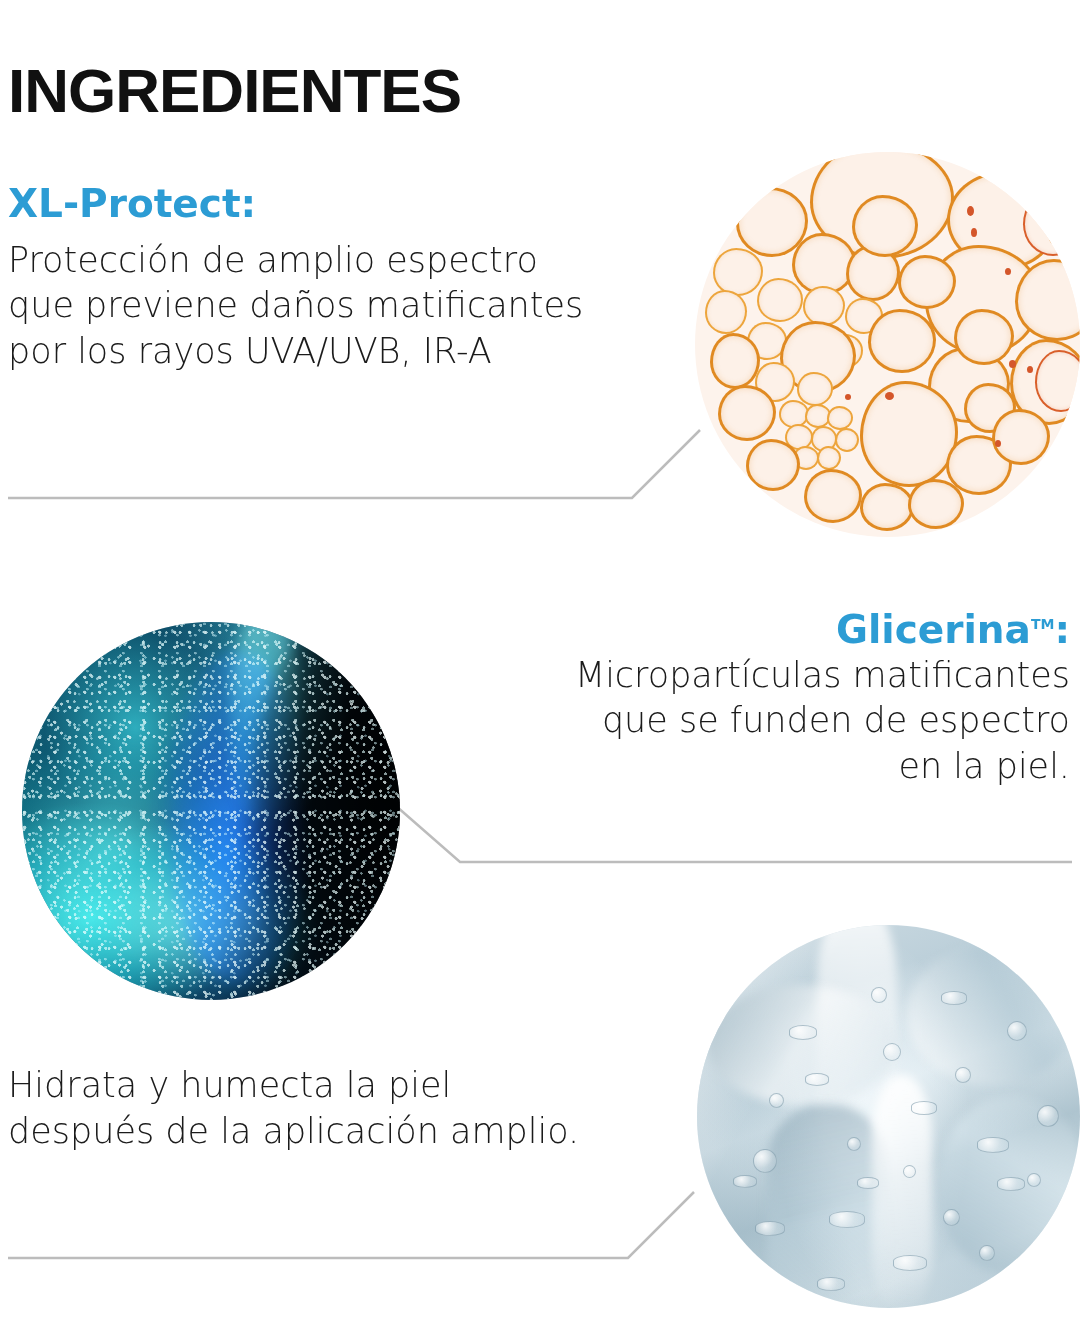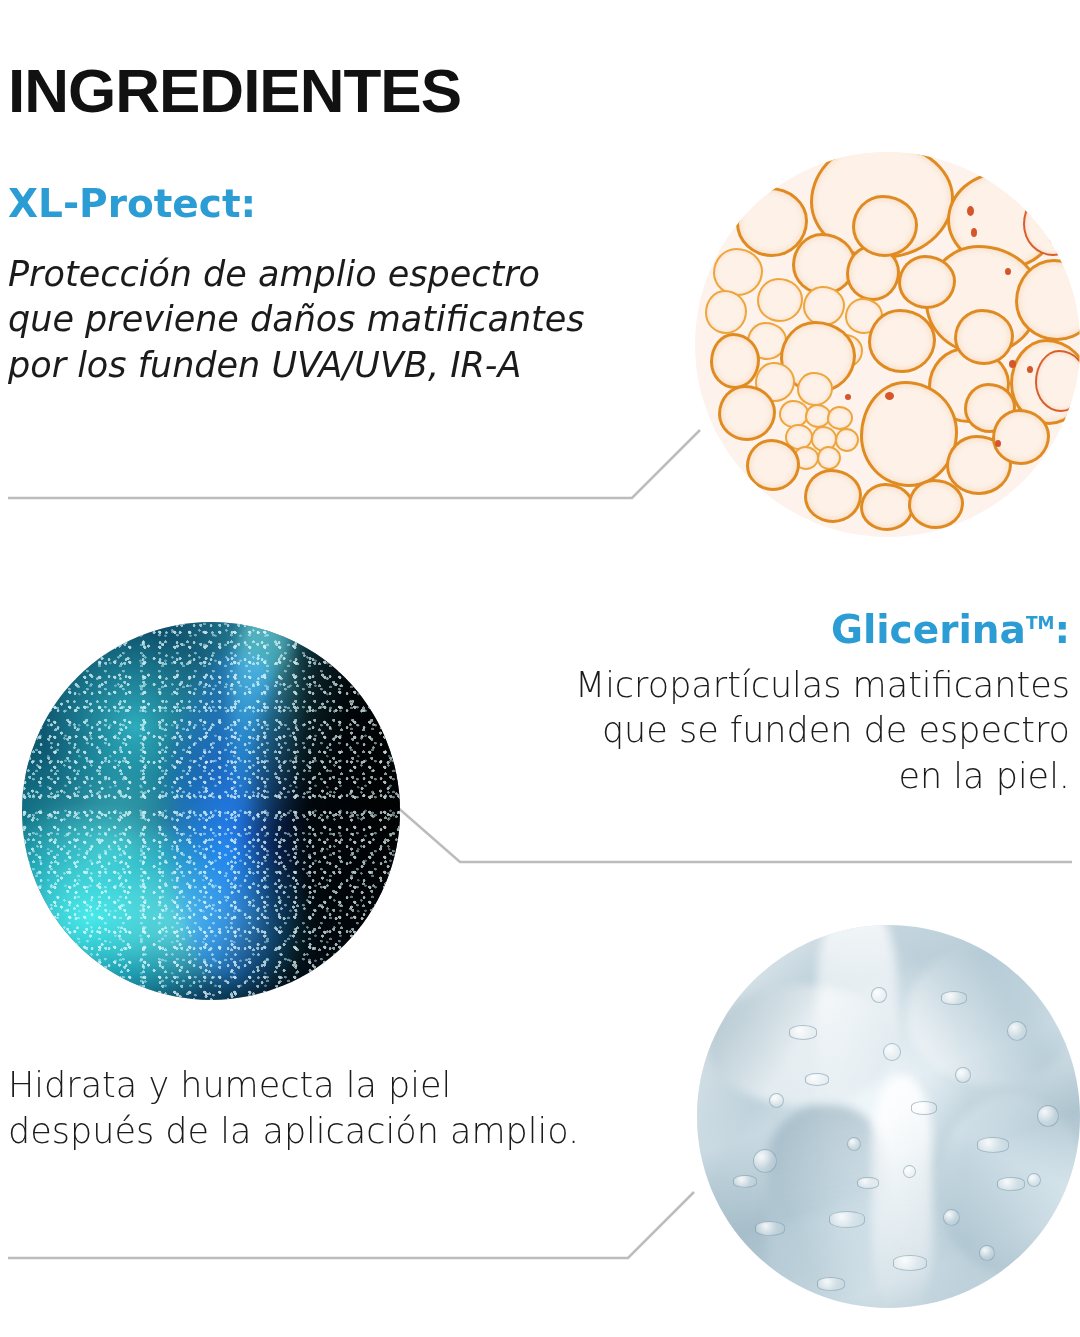--- a/index.html
+++ b/index.html
@@ -28,39 +28,39 @@
   
   .ing-heading{
     font-family:"DejaVu Sans", sans-serif;
     font-weight:bold;
     font-size:39px;
     color:#2C9CD4;
     line-height:1.15;
     white-space:nowrap;
   }
   .ing-heading .tm{
-    font-size:17px;
+    font-size:14px;
     vertical-align:super;
     letter-spacing:0px;
   }
   .ing-body{
     font-family:"DejaVu Sans", sans-serif;
     font-weight:300;
     font-size:35px;
     color:#1b1b1b;
     line-height:1.30;
   }
   .ing-body div{white-space:nowrap;}
 
   
   #block-xlprotect{position:absolute;left:8px;top:182px;text-align:left;}
-  #block-xlprotect .ing-body{margin-top:25px;font-style:italic;}
+  #block-xlprotect .ing-body{margin-top:11px;}
 
   #block-airlicium{position:absolute;right:10px;top:608px;text-align:right;}
-  #block-airlicium .ing-body{margin-top:10px;}
+  #block-airlicium .ing-body{}
 
   #block-glicerina{position:absolute;left:8px;top:1052px;text-align:left;}
   #block-glicerina .ing-body{margin-top:11px;}
 
   
   .connectors{position:absolute;left:0;top:0;width:1080px;height:1337px;pointer-events:none;}
 
   
   .circle{
     position:absolute;
@@ -153,21 +153,21 @@
     <path d="M396,806 L460,862 L1072,862" fill="none" stroke="#bcbcbc" stroke-width="2.5"></path>
 
     <path d="M8,1258 L628,1258 L694,1192" fill="none" stroke="#bcbcbc" stroke-width="2.5"></path>
   </svg>
 
   <div id="block-xlprotect">
     <div class="ing-heading">XL-Protect:</div>
     <div class="ing-body">
       <div>Protección de amplio espectro</div>
       <div>que previene daños matificantes</div>
-      <div>por los funden UVA/UVB, IR-A</div>
+      <div>por los rayos UVA/UVB, IR-A</div>
     </div>
   </div>
 
   <div class="circle" id="circle-xlprotect">
     <div class="cell-img">
 
       <div class="cellshape" style="left:118px;top:-8px;width:138px;height:112px;"></div>
       <div class="cellshape" style="left:255px;top:22px;width:104px;height:92px;border-radius:52% 48% 46% 54%/50% 52% 48% 50%;"></div>
       <div class="cellshape" style="left:233px;top:96px;width:110px;height:104px;"></div>
       <div class="cellshape" style="left:323px;top:110px;width:78px;height:76px;"></div>

